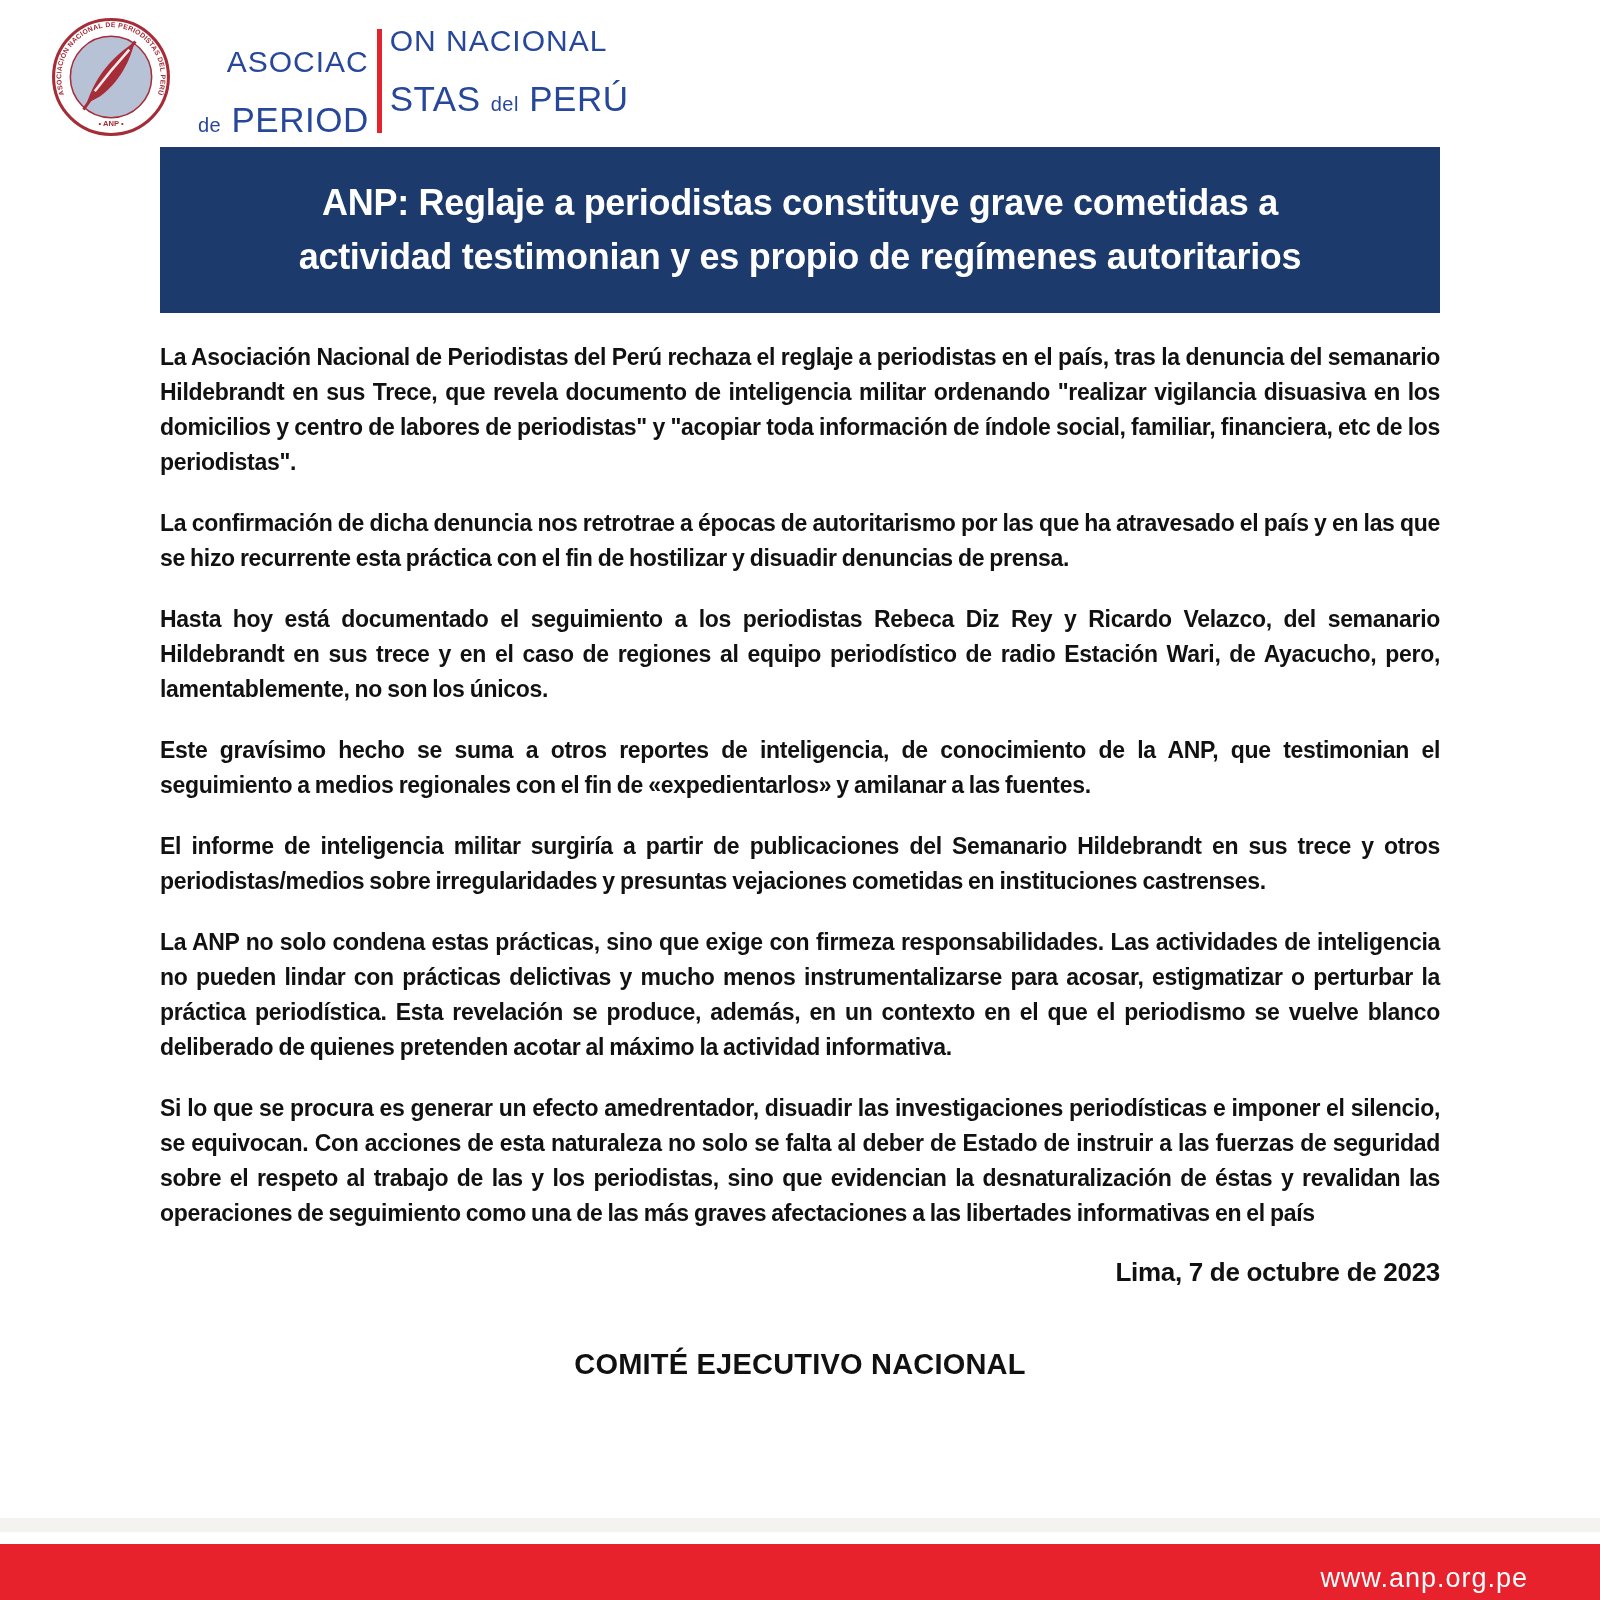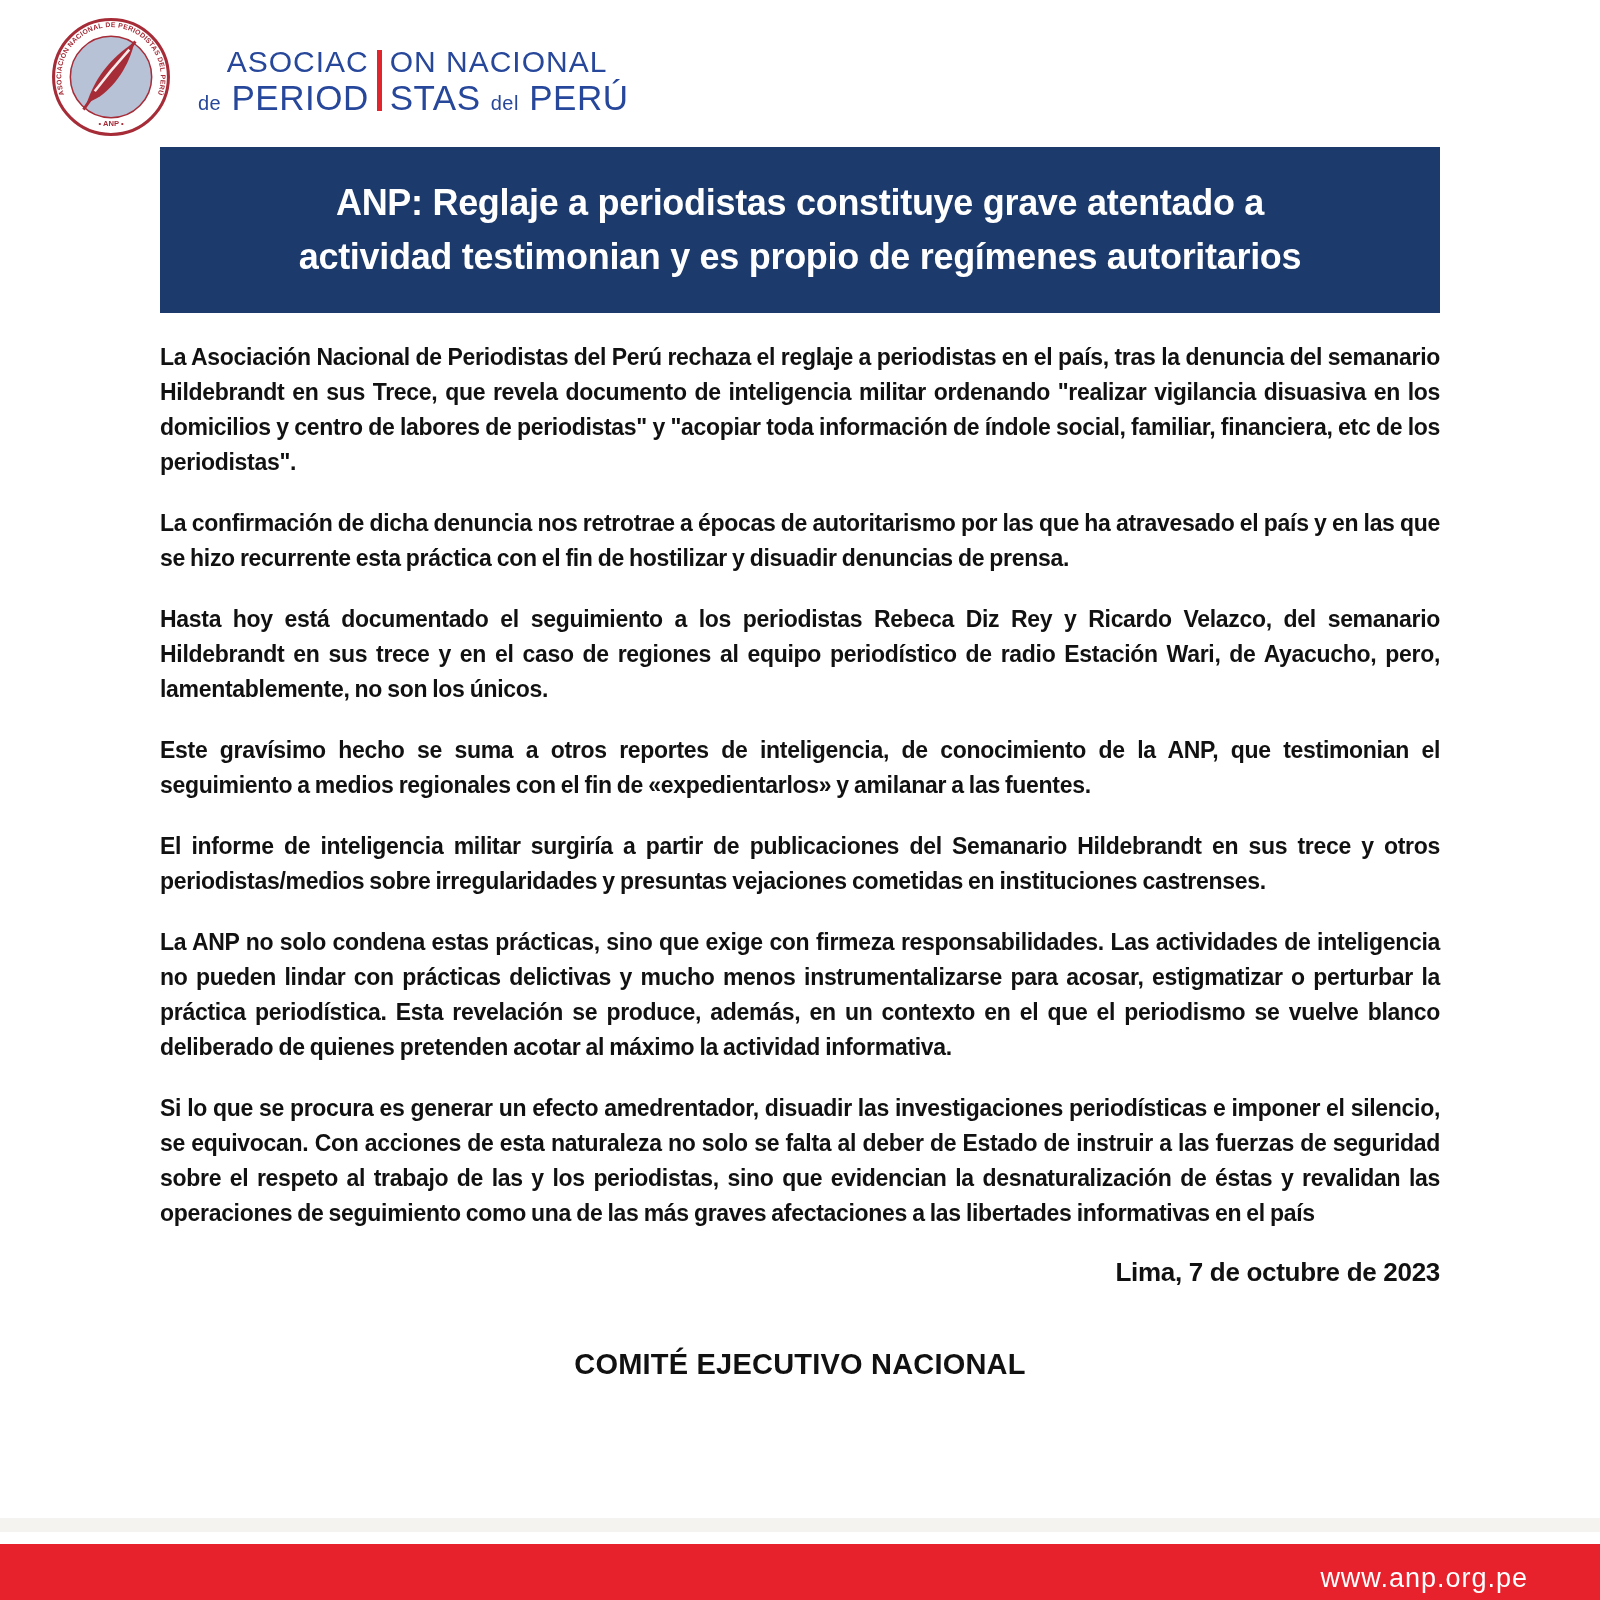--- a/index.html
+++ b/index.html
@@ -30,21 +30,21 @@
   .wordmark{
     display:grid;
     grid-template-columns:auto 5px auto;
     grid-template-rows:auto auto;
     column-gap:8px;
     color:var(--logo-blue);
     line-height:1.12;
     margin-top:8px;
   }
   .wm-cell{white-space:nowrap;}
-  .c1{grid-column:1;text-align:right;}
+  .c1{grid-column:1;text-align:right;margin-top:21px;}
   .c3{grid-column:3;text-align:left;}
   .r1{grid-row:1;font-size:30px;letter-spacing:1px;}
   .r2{grid-row:2;font-size:35px;letter-spacing:0.5px;}
   .wm-bar{
     grid-column:2;grid-row:1 / 3;
     background:var(--bar-red);
     width:5px;margin:5px 0 6px 0;
   }
   .wm-small{font-size:20px;}
   
@@ -146,21 +146,21 @@
       </div>
       <div class="wm-cell c3 r2">
         <span>STAS</span>
         <span class="wm-small">del</span>
         <span>PERÚ</span>
       </div>
     </div>
   </div>
 
   <div class="banner">
-    <div class="banner-line">ANP: Reglaje a periodistas constituye grave atentado a</div>
+    <div class="banner-line">ANP: Reglaje a periodistas constituye grave cometidas a</div>
     <div class="banner-line">actividad testimonian y es propio de regímenes autoritarios</div>
   </div>
 
   <div class="content">
     <p>La Asociación Nacional de Periodistas del Perú rechaza el reglaje a periodistas en el país, tras la denuncia del semanario Hildebrandt en sus Trece, que revela documento de inteligencia militar ordenando "realizar vigilancia disuasiva en los domicilios y centro de labores de periodistas" y "acopiar toda información de índole social, familiar, financiera, etc de los periodistas".</p>
     <p>La confirmación de dicha denuncia nos retrotrae a épocas de autoritarismo por las que ha atravesado el país y en las que se hizo recurrente esta práctica con el fin de hostilizar y disuadir denuncias de prensa.</p>
     <p>Hasta hoy está documentado el seguimiento a los periodistas Rebeca Diz Rey y Ricardo Velazco, del semanario Hildebrandt en sus trece y en el caso de regiones al equipo periodístico de radio Estación Wari, de Ayacucho, pero, lamentablemente, no son los únicos.</p>
     <p>Este gravísimo hecho se suma a otros reportes de inteligencia, de conocimiento de la ANP, que testimonian el seguimiento a medios regionales con el fin de «expedientarlos» y amilanar a las fuentes.</p>
     <p>El informe de inteligencia militar surgiría a partir de publicaciones del Semanario Hildebrandt en sus trece y otros periodistas/medios sobre irregularidades y presuntas vejaciones cometidas en instituciones castrenses.</p>
     <p>La ANP no solo condena estas prácticas, sino que exige con firmeza responsabilidades. Las actividades de inteligencia no pueden lindar con prácticas delictivas y mucho menos instrumentalizarse para acosar, estigmatizar o perturbar la práctica periodística. Esta revelación se produce, además, en un contexto en el que el periodismo se vuelve blanco deliberado de quienes pretenden acotar al máximo la actividad informativa.</p>

